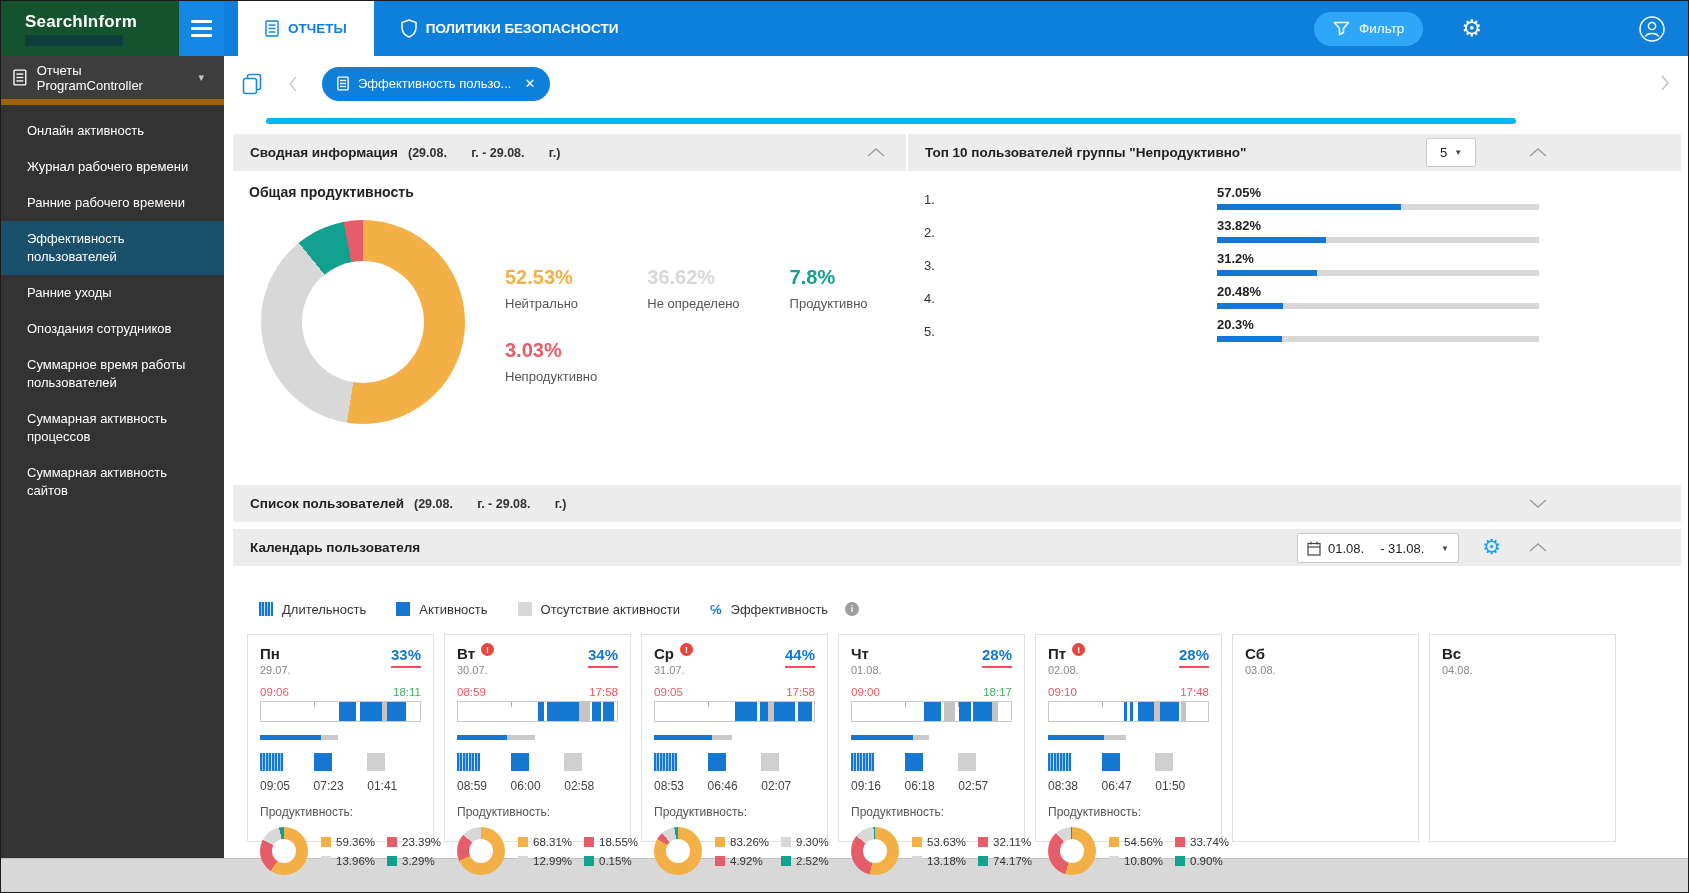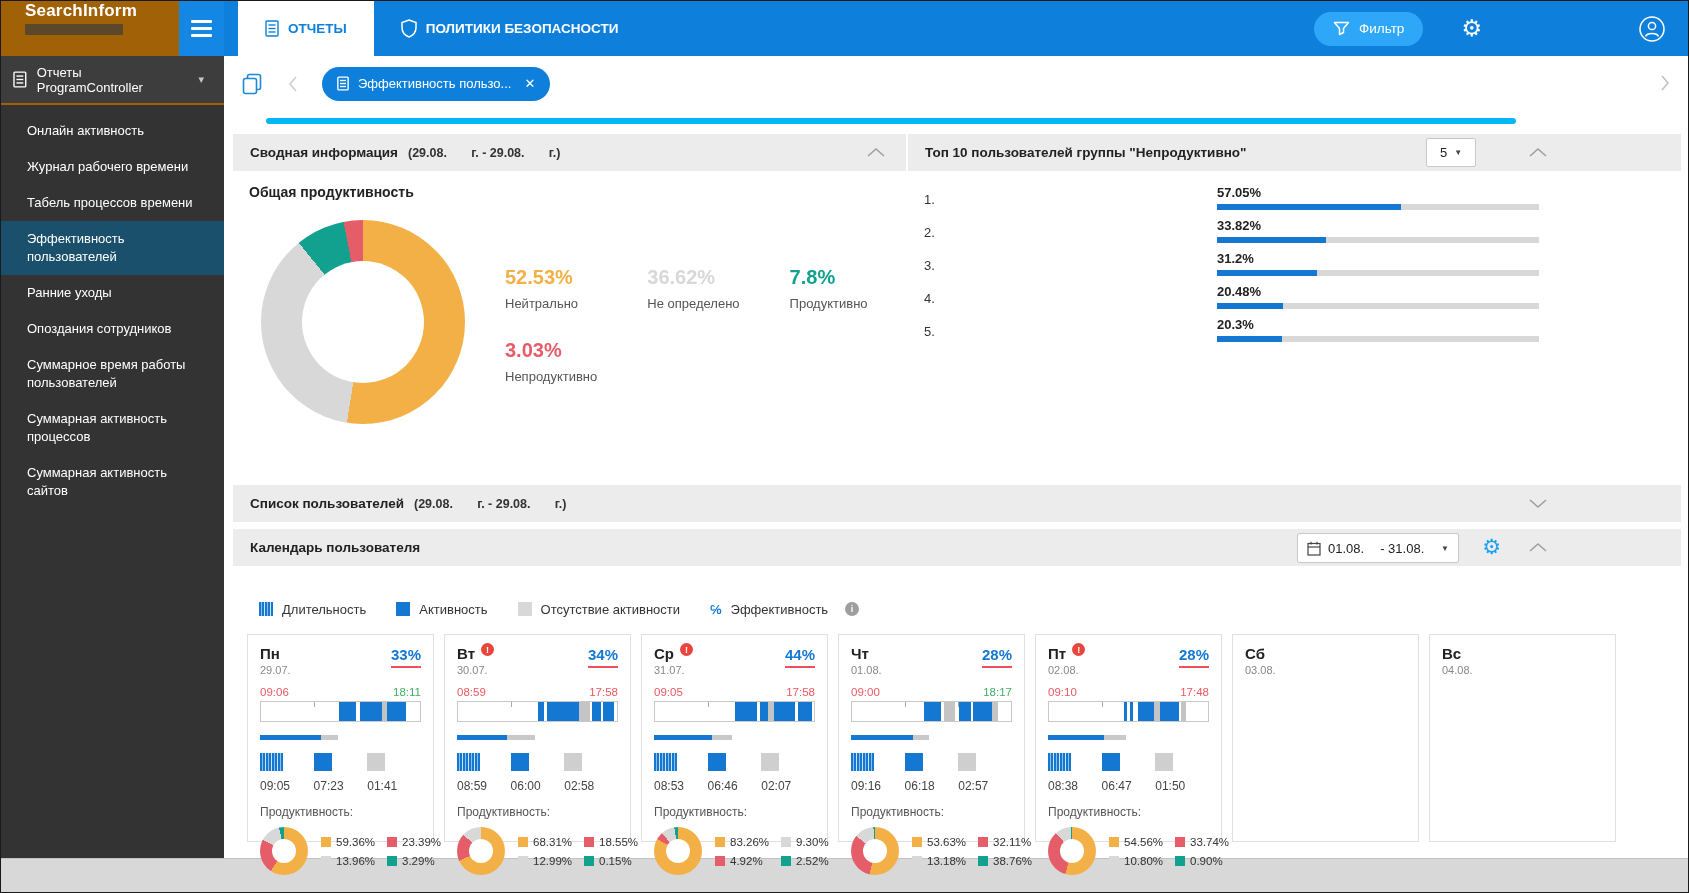--- a/index.html
+++ b/index.html
@@ -3,37 +3,37 @@
 <meta charset="utf-8">
 <style>
   *{margin:0;padding:0;box-sizing:border-box}
   html,body{width:1689px;height:893px}
   body{font-family:"Liberation Sans","DejaVu Sans",sans-serif;background:#fff;border:1px solid #1a1a1a;overflow:hidden}
   .pre{white-space:pre}
   svg{display:block}
 
   
   .topbar{display:flex;height:55px;background:#0E80DB;align-items:stretch}
-  .logo{width:178px;background:#a16207;color:#fff;display:flex;flex-direction:column;justify-content:flex-start;padding-left:24px}
+  .logo{width:178px;background:#14532d;color:#fff;display:flex;flex-direction:column;justify-content:center;padding-left:24px}
   .logo .brand{font-weight:bold;font-size:17px;letter-spacing:.2px}
   .logo-redact{width:98px;height:11px;background:rgba(6,40,84,.45);margin-top:3px;border-radius:1px}
   .burger{width:45px;background:#1486E4;display:flex;flex-direction:column;align-items:center;justify-content:center;gap:4px;cursor:pointer}
   .burger i{display:block;width:21px;height:3px;background:#fff;border-radius:1px}
   .nav-tab{display:flex;align-items:center;gap:9px;padding:0 27px;color:#fff;font-weight:bold;font-size:13.5px;cursor:pointer;margin-left:14px}
   .nav-tab.active{background:#fff;color:#0E80DB;margin-left:14px}
   .nav-tab.policies{margin-left:0}
   .top-right{margin-left:auto;display:flex;align-items:center}
   .filter-pill{display:flex;align-items:center;gap:9px;background:#2FA7F8;color:#fff;height:34px;border-radius:17px;padding:0 19px;font-size:13.5px;cursor:pointer}
   .gear-top{color:#fff;font-size:23px;margin-left:38px;cursor:pointer;line-height:1}
   .user-btn{margin-left:156px;margin-right:22px;cursor:pointer}
 
   
   .body-row{display:flex;height:802px}
   .sidebar{width:223px;background:#333;color:#fff;flex:none;display:flex;flex-direction:column}
-  .side-head{height:49px;display:flex;align-items:center;padding:0 12px;background:#3D3D3D;border-bottom:2px solid #a16207;font-size:13px;cursor:pointer;gap:10px}
+  .side-head{height:49px;display:flex;align-items:center;padding:0 12px;background:#3D3D3D;border-bottom:6px solid #a16207;font-size:13px;cursor:pointer;gap:10px}
   .side-head .caret{margin-left:auto;color:#c5c5c5;font-size:11px;padding-right:8px}
   .side-items{padding-top:8px}
   .side-item{padding:9px 22px 9px 26px;font-size:13px;line-height:18px;cursor:pointer}
   .side-item.active{background:#1A506B}
 
   .main{flex:1;background:#fff;display:flex;flex-direction:column;min-width:0}
 
   
   .tabstrip{height:55px;display:flex;align-items:center;padding-left:16px;position:relative;flex:none}
   .copy-btn{cursor:pointer}
@@ -185,21 +185,21 @@
         <line x1="3.5" y1="5" x2="10.5" y2="5"></line>
           <line x1="3.5" y1="8.5" x2="10.5" y2="8.5"></line>
           <line x1="3.5" y1="12" x2="10.5" y2="12"></line>
       </svg>
       <span>Отчеты ProgramController</span>
       <span class="caret">▾</span>
     </div>
     <div class="side-items">
         <div class="side-item"><span>Онлайн активность</span></div>
         <div class="side-item"><span>Журнал рабочего времени</span></div>
-        <div class="side-item"><span>Табель процессов времени</span></div>
+        <div class="side-item"><span>Ранние рабочего времени</span></div>
         <div class="side-item active"><span>Эффективность пользователей</span></div>
         <div class="side-item"><span>Ранние уходы</span></div>
         <div class="side-item"><span>Опоздания сотрудников</span></div>
         <div class="side-item"><span>Суммарное время работы пользователей</span></div>
         <div class="side-item"><span>Суммарная активность процессов</span></div>
         <div class="side-item"><span>Суммарная активность сайтов</span></div>
       </div>
   </div>
 
   <div class="main">
@@ -598,21 +598,21 @@
                   <div class="ml-item">
                     <span class="ml-sq" style="background: rgb(228, 93, 104);"></span>
                     <span>32.11%</span>
                   </div>
                   <div class="ml-item">
                     <span class="ml-sq" style="background: rgb(216, 216, 216);"></span>
                     <span>13.18%</span>
                   </div>
                   <div class="ml-item">
                     <span class="ml-sq" style="background: rgb(19, 161, 143);"></span>
-                    <span>38.76%</span>
+                    <span>74.17%</span>
                   </div>
                 </div>
               </div>
             </div>
             <div class="day-card">
               <div><span class="dc-day">Пт</span><span class="warn">!</span></div>
               <span class="dc-pct">28%</span>
               <div class="dc-date">02.08.</div>
               <div class="dc-times">
                 <span class="t-start">09:10</span>

